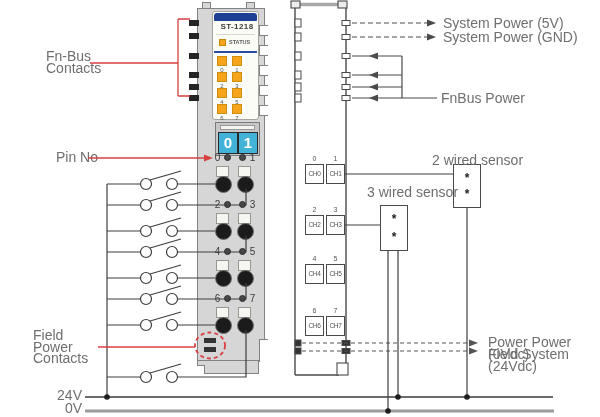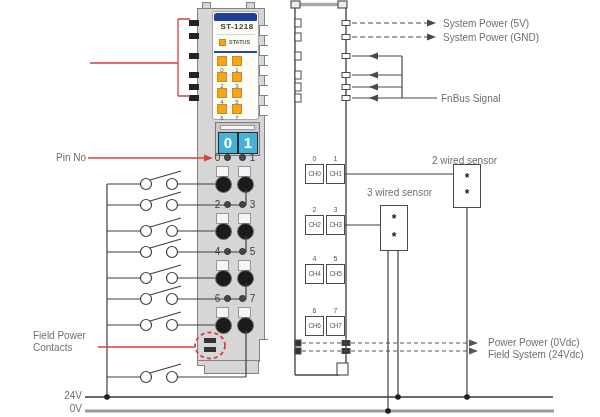--- a/index.html
+++ b/index.html
@@ -1,18 +1,18 @@
 <!DOCTYPE html>
 <html><head>
 <meta charset="utf-8">
 <style>
   html,body{margin:0;padding:0;background:#fff;}
   .canvas{position:relative;width:600px;height:417px;background:#ffffff;
           font-family:"Liberation Sans",sans-serif;overflow:hidden;}
-  .glabel{position:absolute;color:#6f6f6f;font-size:10px;line-height:11.5px;z-index:4;}
+  .glabel{position:absolute;color:#6f6f6f;font-size:14px;line-height:11.5px;z-index:4;}
   .wire-svg{position:absolute;left:0;top:0;z-index:5;pointer-events:none;}
   
   .mod-body{position:absolute;left:197px;top:8px;width:68px;height:353px;
             background:#d6d6d6;border:1px solid #828282;box-sizing:border-box;z-index:2;}
   .mod-lug{position:absolute;width:9px;height:7px;background:#d6d6d6;
            border:1px solid #828282;border-bottom:none;box-sizing:border-box;z-index:2;}
   .notch{position:absolute;left:259px;width:9px;height:11px;background:#fff;
          border:1px solid #828282;border-right:none;box-sizing:border-box;z-index:3;}
   .fnbus-tab{position:absolute;left:189px;width:10px;height:6px;background:#242424;z-index:3;}
   .label-panel{position:absolute;left:212px;top:11px;width:47px;height:109px;background:#fcfcf7;
@@ -177,27 +177,28 @@
 
   <div class="sensor-box" style="left:453px;top:164px;width:28px;height:44px;">
     <span class="star">*</span>
     <span class="star">*</span>
   </div>
   <div class="sensor-box" style="left:380px;top:205px;width:28px;height:46px;">
     <span class="star">*</span>
     <span class="star">*</span>
   </div>
 
+  <div class="glabel" style="left:46px;top:51px;width:62px;">Fn-Bus Contacts</div>
   <div class="glabel" style="left:56px;top:152px;width:44px;">Pin No</div>
   <div class="glabel" style="left:33px;top:330px;width:70px;">Field Power Contacts</div>
   <div class="glabel" style="left:40px;top:390px;width:42px;text-align:right;">24V</div>
   <div class="glabel" style="left:40px;top:403px;width:42px;text-align:right;">0V</div>
   <div class="glabel" style="left:443px;top:18px;">System Power (5V)</div>
   <div class="glabel" style="left:443px;top:32px;">System Power (GND)</div>
-  <div class="glabel" style="left:441px;top:93px;">FnBus Signal</div>
+  <div class="glabel" style="left:441px;top:93px;">FnBus Power</div>
   <div class="glabel" style="left:432px;top:147px;margin-top:8px;">2 wired sensor</div>
   <div class="glabel" style="left:359px;top:187px;margin-left:8px;">3 wired sensor</div>
   <div class="glabel" style="left:488px;top:337px;">Power Power (0Vdc)</div>
   <div class="glabel" style="left:488px;top:349px;">Field System (24Vdc)</div>
 
   <svg class="wire-svg" width="600" height="417" viewBox="0 0 600 417">
 
     <g>
       <line x1="85" y1="397" x2="553" y2="397" stroke="#3a3a3a" stroke-width="1.3"></line>
       <line x1="85" y1="411" x2="554" y2="411" stroke="#9b9b9b" stroke-width="3"></line>

